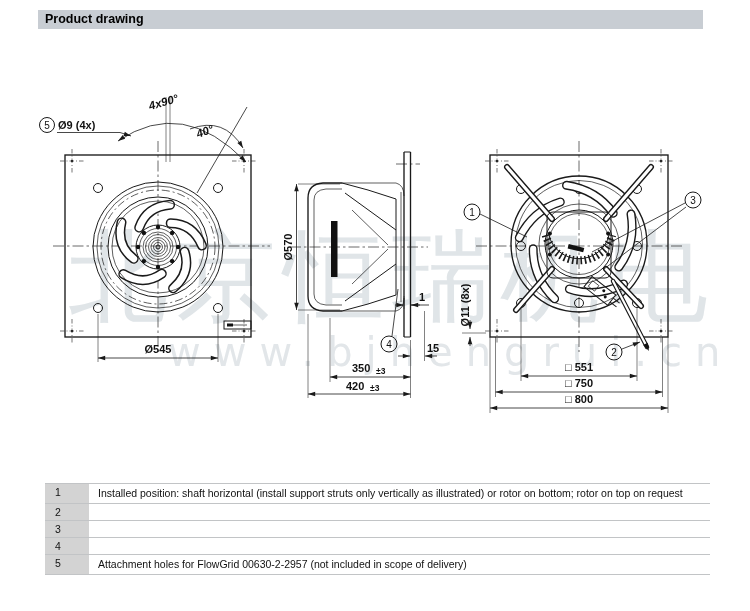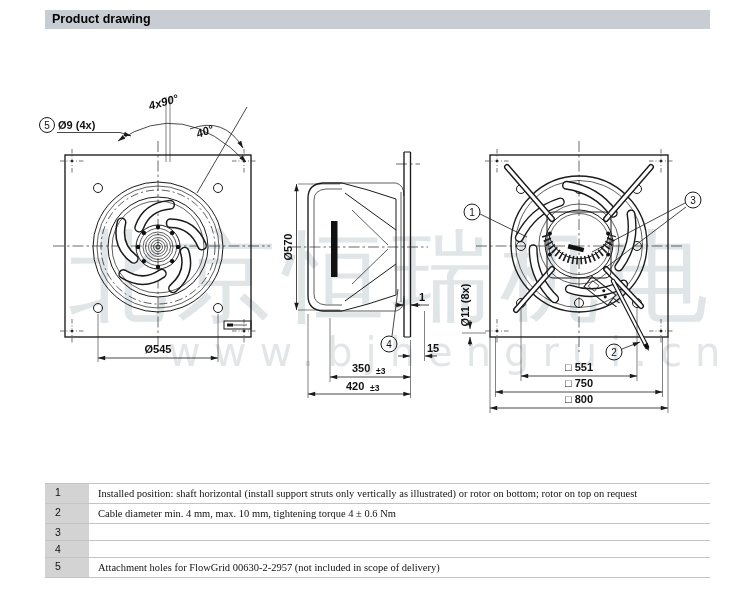--- a/index.html
+++ b/index.html
@@ -1,17 +1,17 @@
 <!DOCTYPE html>
 <html><head>
 <meta charset="utf-8">
 <style>
   html,body{margin:0;padding:0;background:#fff;}
   body{width:750px;height:611px;position:relative;font-family:"Liberation Sans","DejaVu Sans",sans-serif;color:#111;overflow:hidden;}
-  .header-bar{position:absolute;left:45px;top:10px;width:665px;height:19px;background:#c8cdd3;
+  .header-bar{position:absolute;left:38px;top:10px;width:665px;height:19px;background:#c8cdd3;
     font-weight:bold;font-size:12.5px;line-height:19px;padding-left:7px;box-sizing:border-box;color:#000;}
   .drawing-area{position:absolute;left:0;top:29px;width:750px;height:454px;}
   .wm-cn{position:absolute;left:68px;top:196px;width:660px;font-size:100px;line-height:104px;
     letter-spacing:8px;color:#e0e5e8;font-family:"DejaVu Sans",sans-serif;white-space:nowrap;z-index:0;}
   .wm-url{position:absolute;left:168px;top:300px;font-size:40px;letter-spacing:13px;color:#e2e6e9;
     font-family:"DejaVu Sans",sans-serif;white-space:nowrap;z-index:0;}
   svg.draw{position:absolute;left:0;top:-29px;z-index:1;}
   
   .cl{stroke:#1a1a1a;stroke-width:.65;stroke-dasharray:11 3 2.5 3;fill:none}
   .cm{stroke:#1a1a1a;stroke-width:.6;stroke-dasharray:4.5 2 1 2;fill:none}
@@ -32,21 +32,21 @@
   .blk{fill:#111;stroke:none}
   .dtxt{font-family:"Liberation Sans","DejaVu Sans",sans-serif;font-weight:bold;font-size:11px;fill:#111}
   .stx{font-family:"Liberation Sans","DejaVu Sans",sans-serif;font-weight:bold;font-size:8.5px;fill:#111}
   .itx{font-style:italic;font-size:11.5px}
   .ctx{font-family:"Liberation Sans",sans-serif;font-size:10px;fill:#111;text-anchor:middle}
   .mid{text-anchor:middle}
   
   .notes-table{position:absolute;left:45px;top:483px;width:665px;border-top:1px solid #c2c4c6;font-size:10.5px;}
   .trow{display:flex;border-bottom:1px solid #c2c4c6;align-items:stretch;}
   .tnum{width:44px;flex:0 0 44px;background:#d3d3d3;padding:2px 0 2px 10px;box-sizing:border-box;}
-  .ttext{flex:1;padding:2px 4px 2px 9px;line-height:15px;font-family:Liberation Serif, serif;}
+  .ttext{flex:1;padding:2px 4px 2px 9px;line-height:15px;}
 </style>
 </head>
 <body>
 
 <div>
 
   <div class="header-bar">
     <span>Product drawing</span>
   </div>
 
@@ -356,21 +356,20 @@
     </svg>
   </div>
 
   <div class="notes-table">
     <div class="trow">
       <div class="tnum">1</div>
       <div class="ttext">Installed position: shaft horizontal (install support struts only vertically as illustrated) or rotor on bottom; rotor on top on request</div>
     </div>
     <div class="trow">
       <div class="tnum">2</div>
-      <div class="ttext">Cable diameter min. 4 mm, max. 10 mm, tightening torque 4 ± 0.6 Nm</div>
     </div>
     <div class="trow">
       <div class="tnum">3</div>
     </div>
     <div class="trow">
       <div class="tnum">4</div>
     </div>
     <div class="trow">
       <div class="tnum">5</div>
       <div class="ttext">Attachment holes for FlowGrid 00630-2-2957 (not included in scope of delivery)</div>

